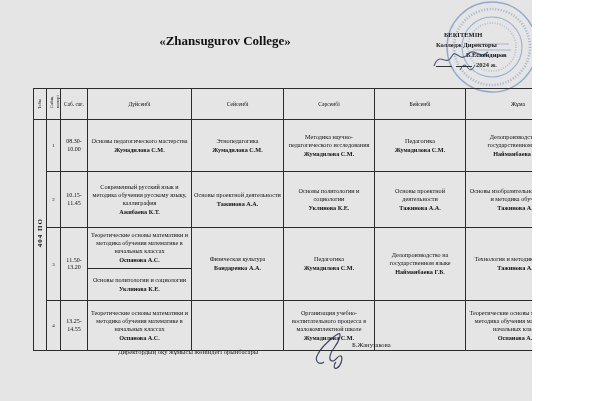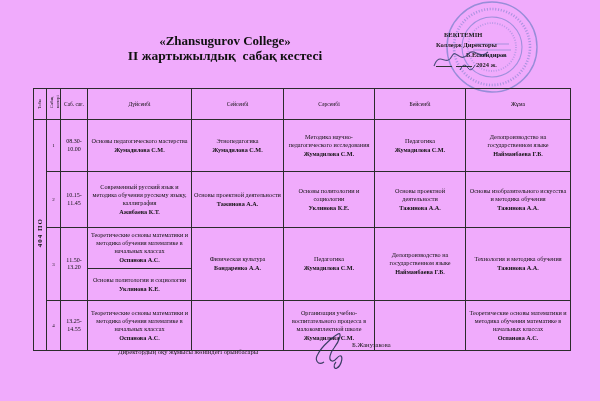--- a/index.html
+++ b/index.html
@@ -1,18 +1,18 @@
 <!DOCTYPE html>
 <html><head>
 <meta charset="utf-8">
 <style>
   html,body{margin:0;padding:0;}
   .page{
-    position:relative; width:600px; height:401px; overflow:hidden;
-    background:#f0abfc; color:#111;
+    position:relative; width:532px; height:401px; overflow:hidden;
+    background:#e5e5e5; color:#111;
     font-family:"Liberation Serif","DejaVu Serif",serif;
   }
   
   .title{position:absolute; top:33px; left:60px; width:330px; text-align:center; font-weight:bold; line-height:1.18;}
   .title .t1{font-size:13px;}
   .title .t2{font-size:13px;}
   .title .t3{font-size:13.5px; white-space:pre;}
   
   .stamp-wrap{position:absolute; left:437px; top:0px; width:110px; height:100px;}
   .approval{position:absolute; left:434px; top:30px; width:114px; font-size:6.5px; font-weight:bold; line-height:1.55; color:#1b1b1b;}
@@ -63,21 +63,20 @@
       <circle cx="55" cy="47" r="45" stroke-width="1.4" opacity="0.5"></circle>
       <circle cx="55" cy="47" r="30" stroke-width="1.1" opacity="0.45"></circle>
       <circle cx="55" cy="47" r="38" stroke-width="2.6" stroke-dasharray="1.1 1.7" opacity="0.38"></circle>
       <circle cx="55" cy="47" r="24" stroke-width="1.8" stroke-dasharray="1 1.5" opacity="0.3"></circle>
       <path d="M38,44 h34 M36,50 h38 M40,56 h30" stroke-width="1.6" opacity="0.28"></path>
     </g>
   </svg>
 
   <div class="title">
     <div class="t1">«Zhansugurov College»</div>
-    <div class="t3">II жартыжылдық  сабақ кестесі</div>
   </div>
 
   <div class="approval">
     <div class="a1">БЕКІТЕМІН</div>
     <div class="a2">Колледж Директоры</div>
     <div class="a3">Б.Ескендиров</div>
     <div class="a4"><span class="blank"></span><span class="blank"></span><span>2024 ж.</span></div>
   </div>
   <svg class="sig-approve" viewBox="0 0 70 34">
     <path d="M4,24 C10,8 16,26 22,14 C26,6 30,22 38,12 C44,5 50,18 58,10" fill="none" stroke="#24365c" stroke-width="1.1" opacity="0.8"></path>

